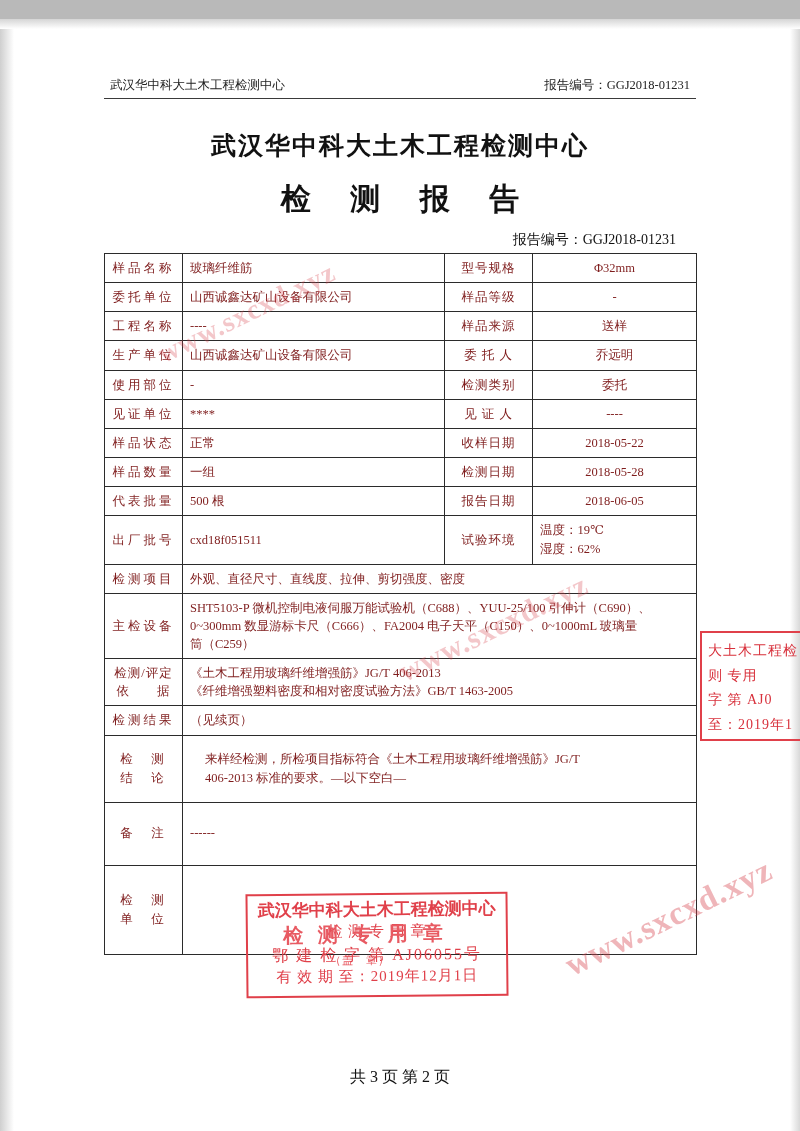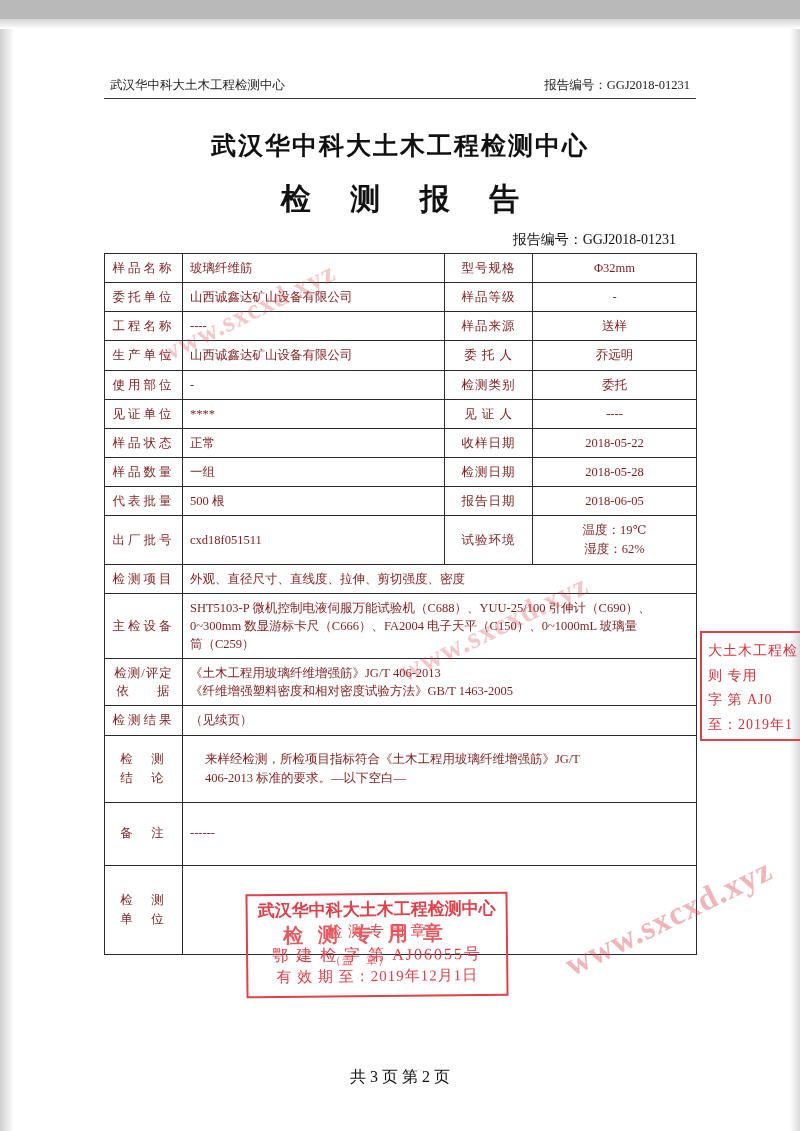--- a/index.html
+++ b/index.html
@@ -112,21 +112,21 @@
     letter-spacing: 1px;
     white-space: nowrap;
   }
   td.val {
     text-align: left;
   }
   td.val-c {
     text-align: center;
   }
   .cell-indent { padding-left: 12px; }
-  .env-line { line-height: 1.5; text-align: center; }
+  .env-line { line-height: 1.5; }
 
   .multi {
     line-height: 1.65;
     padding-top: 7px;
     padding-bottom: 7px;
   }
 
   .footer {
     position: absolute;
     left: 0;

